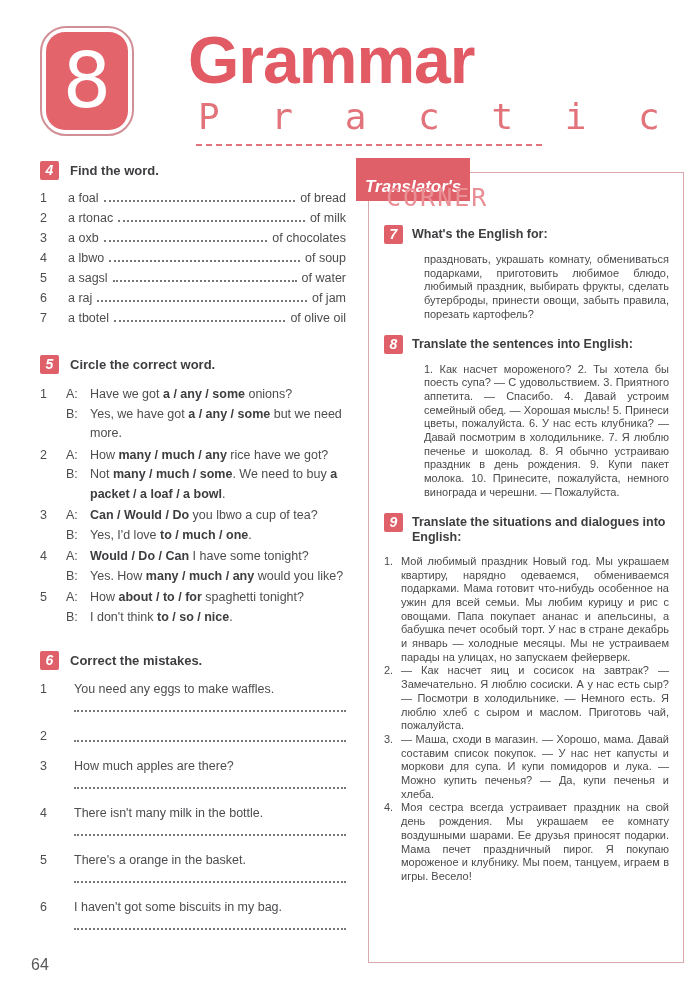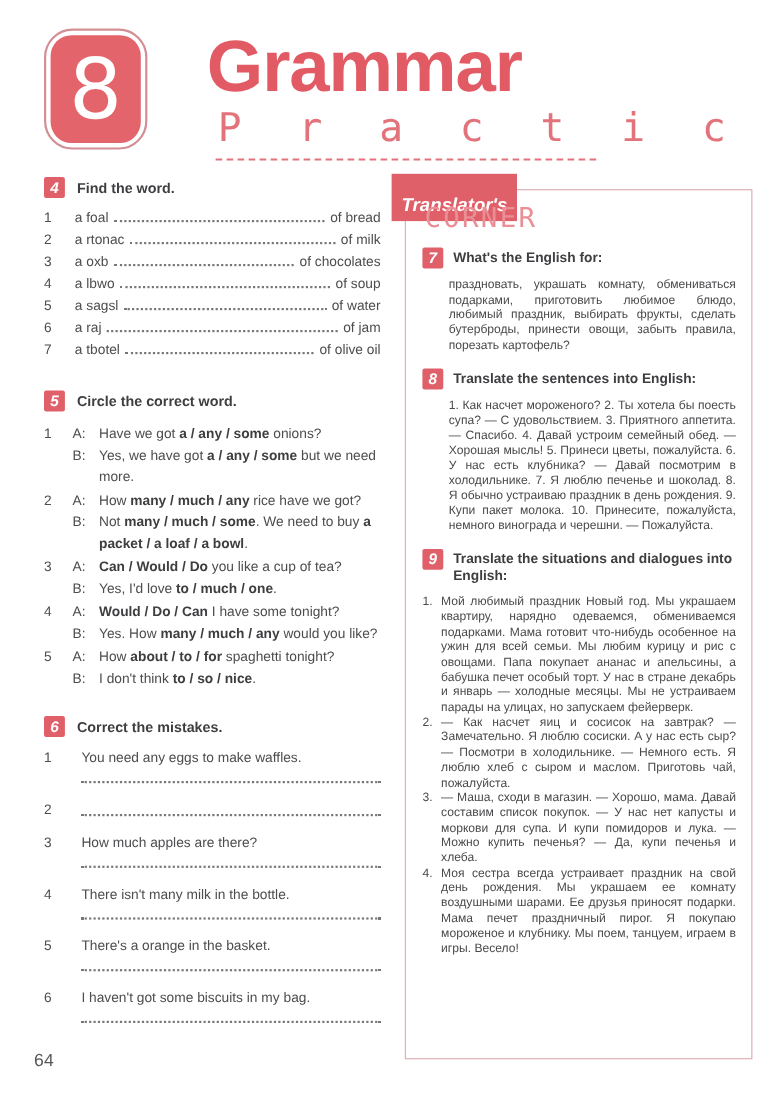--- a/index.html
+++ b/index.html
@@ -72,21 +72,21 @@
     font-size:17px;font-weight:bold;font-style:italic;padding:19px 9px 4px 9px;
   }
   .corner-label{
     position:absolute;left:30px;top:27px;z-index:3;color:#e98f95;
     font-size:25px;letter-spacing:2px;font-family:"DejaVu Sans Mono",monospace;
   }
   .rex{margin-bottom:13px;}
   .rex .exhead{margin-bottom:9px;gap:9px;}
   .rex .extitle{font-size:12.5px;}
   .rbody{
-    margin-left:24px;font-size:11px;line-height:13.7px;text-align:justify;color:#4a4a4d;
+    margin-left:40px;font-size:11px;line-height:13.7px;text-align:justify;color:#4a4a4d;
   }
   .r-item{display:flex;font-size:11px;line-height:13.7px;color:#4a4a4d;}
   .r-num{flex:0 0 17px;}
   .r-text{flex:1;text-align:justify;}
   
   .page-number{position:absolute;left:31px;top:956px;font-size:16px;color:#55555à8;color:#58585a;}
 </style>
 </head>
 <body>
 
@@ -184,21 +184,21 @@
             <span class="dtxt"><span>Not </span><span class="b">many / much / some</span><span>. We need to buy </span><span class="b">a packet / a loaf / a bowl</span><span>.</span></span>
           </div>
         </div>
       </div>
 
       <div class="d-item">
         <span class="inum">3</span>
         <div class="d-lines">
           <div class="dlg">
             <span class="spk">A:</span>
-            <span class="dtxt"><span class="b">Can / Would / Do</span><span> you like a cup of tea?</span></span>
+            <span class="dtxt"><span class="b">Can / Would / Do</span><span> you lbwo a cup of tea?</span></span>
           </div>
           <div class="dlg">
             <span class="spk">B:</span>
             <span class="dtxt"><span>Yes, I'd love </span><span class="b">to / much / one</span><span>.</span></span>
           </div>
         </div>
       </div>
 
       <div class="d-item">
         <span class="inum">4</span>

